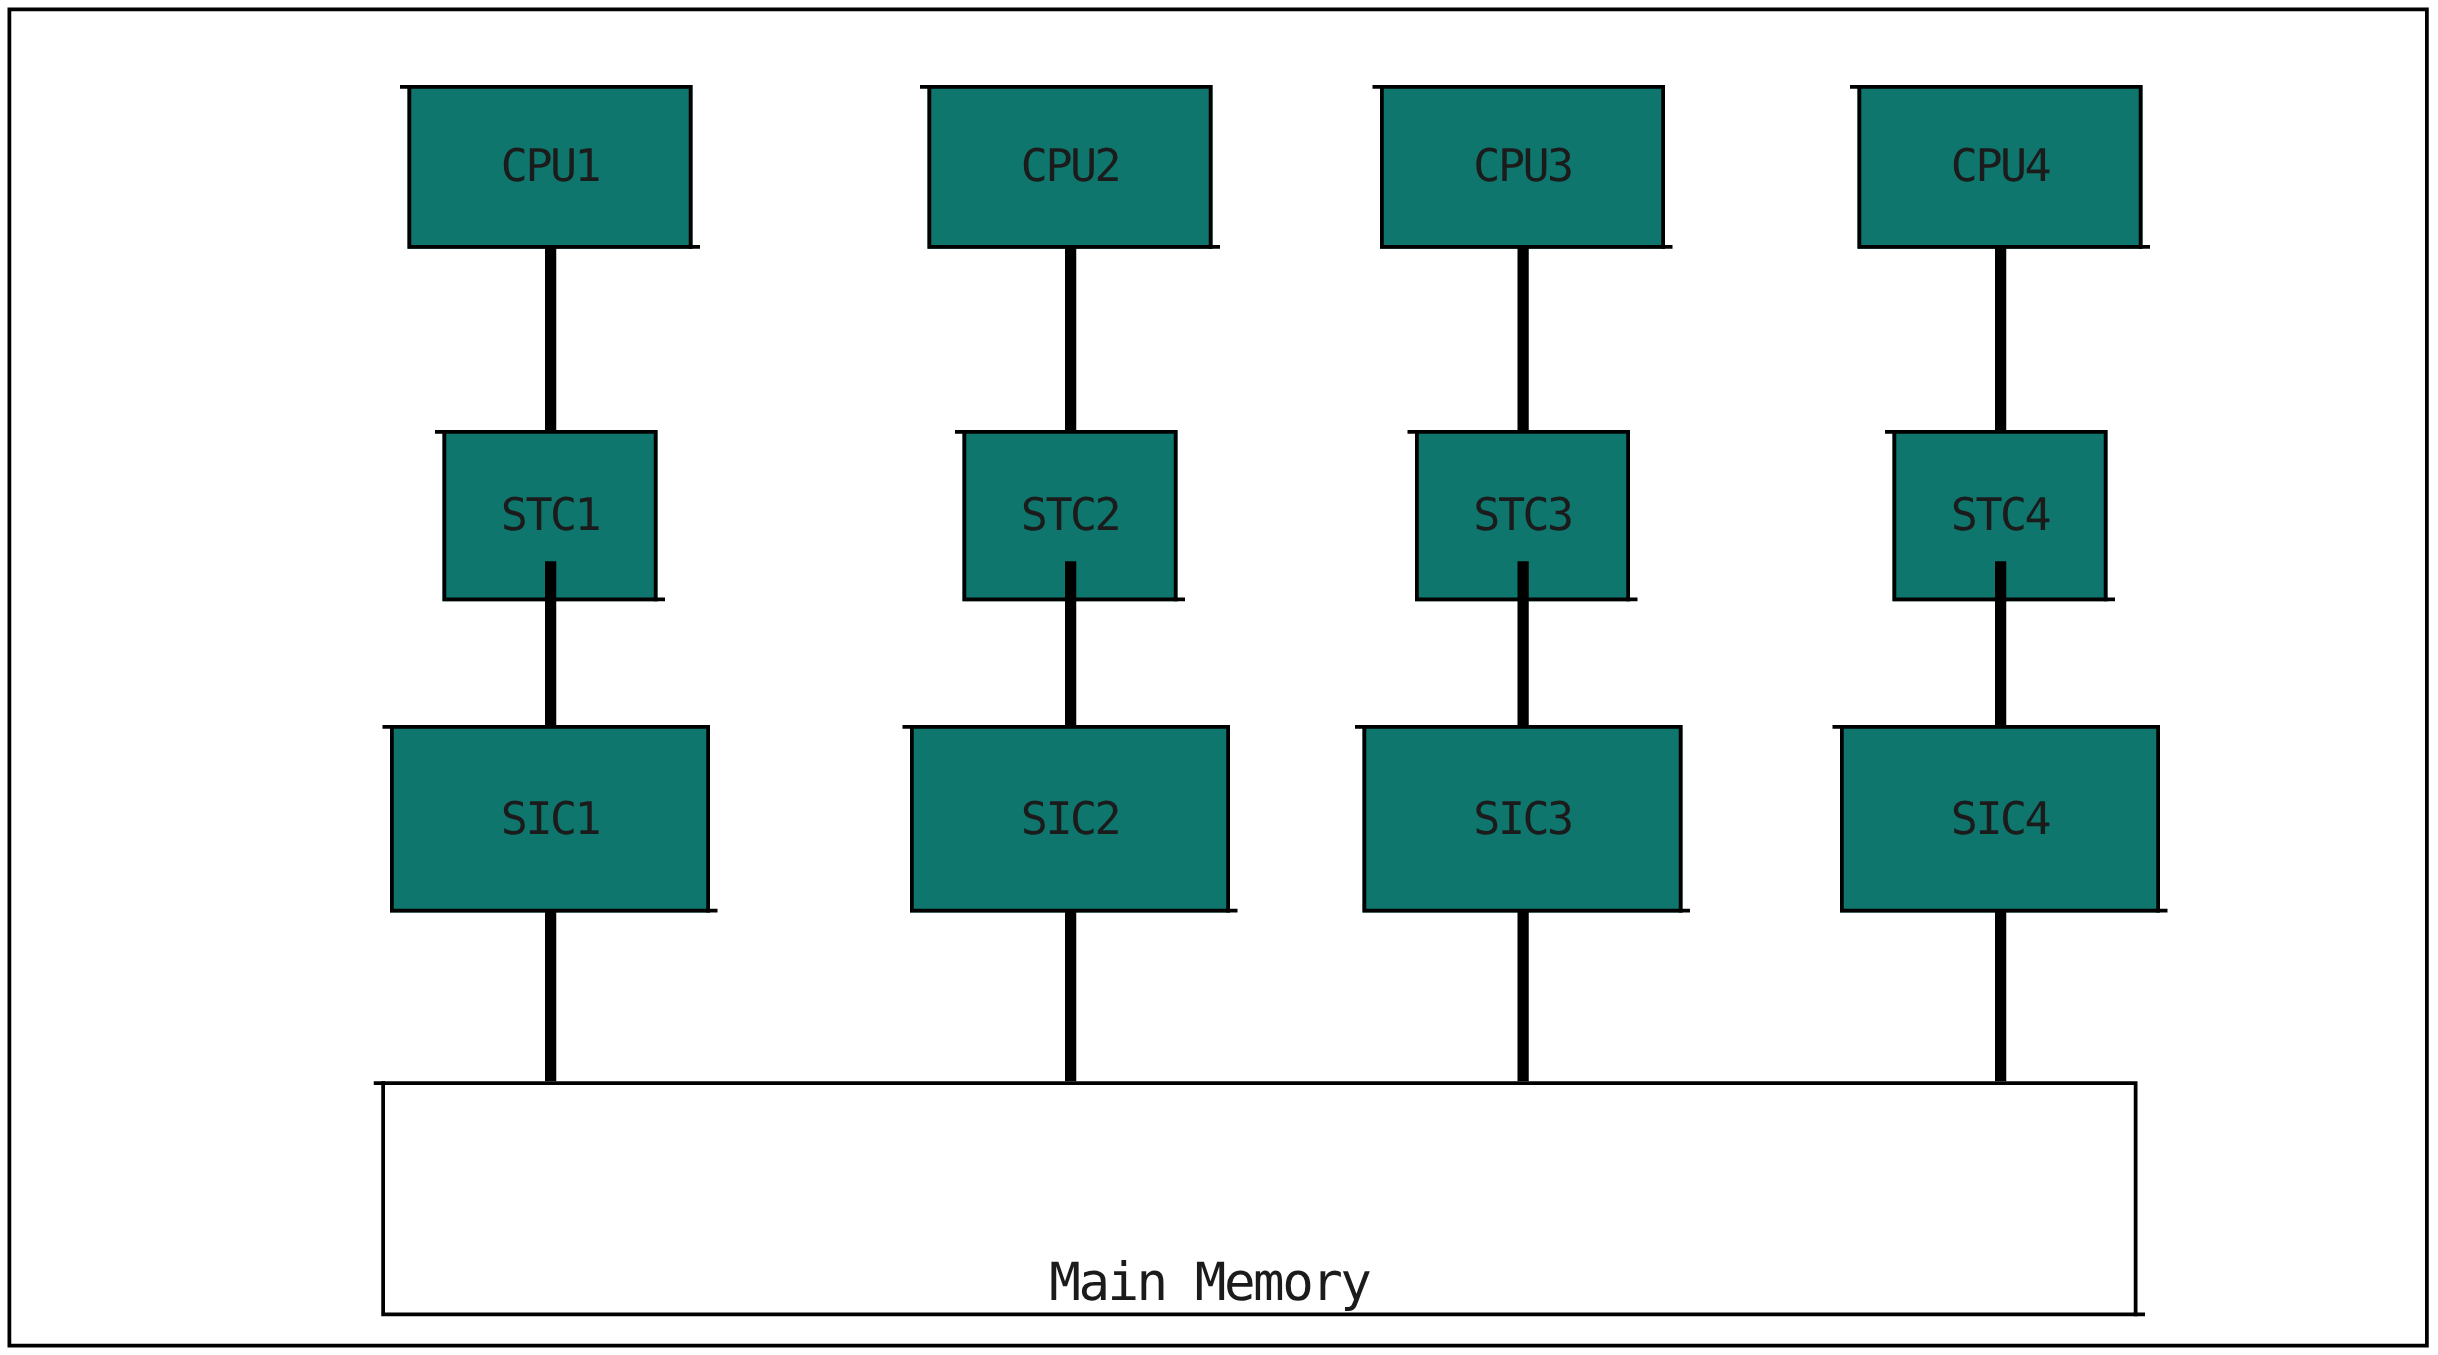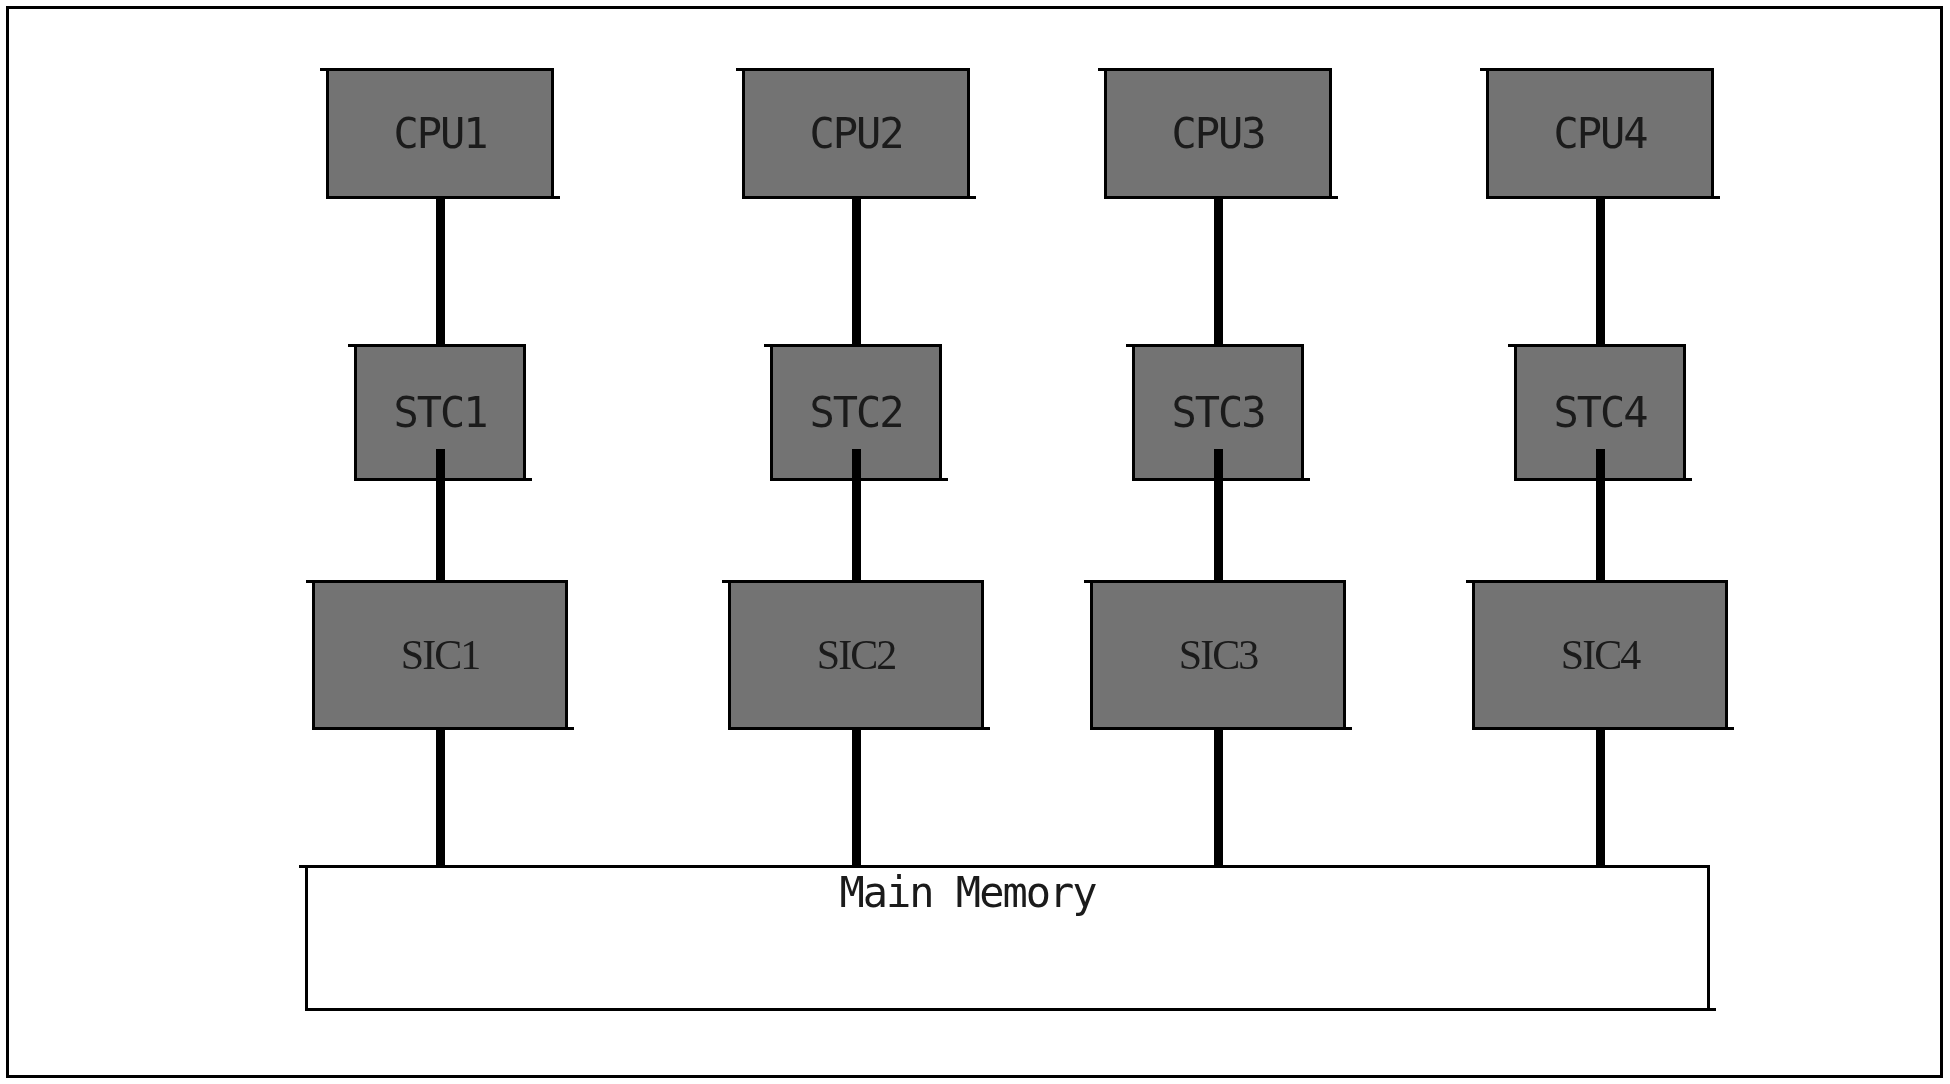--- a/index.html
+++ b/index.html
@@ -26,65 +26,65 @@
   .col-1 { left: 440px; }
   .col-2 { left: 856px; }
   .col-3 { left: 1218px; }
   .col-4 { left: 1600px; }
 
   .box {
     position: absolute;
     transform: translateX(-50%);
     left: 0;
     box-sizing: border-box;
-    background: #737373;
+    background: #0f766e;
     border: 3px solid #000000;
     display: flex;
     align-items: center;
     justify-content: center;
     color: #1b1b1b;
-    font-size: 42px;
+    font-size: 36px;
     letter-spacing: -2px;
     white-space: nowrap;
   }
   
   .box::before {
     content: ""; position: absolute;
     left: -9px; top: -3px; width: 9px; height: 3px; background: #000;
   }
   .box::after {
     content: ""; position: absolute;
     right: -9px; bottom: -3px; width: 9px; height: 3px; background: #000;
   }
 
   .cpu { top: 68px;  width: 228px; height: 131px; }
   .stc { top: 344px; width: 172px; height: 137px; }
-  .sic { top: 580px; width: 256px; height: 150px; font-family: Liberation Serif, serif; }
+  .sic { top: 580px; width: 256px; height: 150px; }
 
   .conn {
     position: absolute;
     left: -4.5px;
     width: 9px;
     background: #000000;
   }
   .conn-cpu-stc { top: 197px; height: 149px; }
   .conn-stc-sic { top: 449px; height: 133px; }
   .conn-sic-mem { top: 728px; height: 140px; }
 
   .memory {
     position: absolute;
     left: 305px;
     top: 865px;
     width: 1405px;
-    height: 146px;
+    height: 188px;
     box-sizing: border-box;
     background: #ffffff;
     border: 3px solid #000000;
     display: flex;
-    align-items: flex-start;
+    align-items: flex-end;
     justify-content: center;
     padding-right: 80px;
     color: #1b1b1b;
     font-size: 42px;
     letter-spacing: -2px;
   }
   .memory::before {
     content: ""; position: absolute;
     left: -9px; top: -3px; width: 9px; height: 3px; background: #000;
   }

